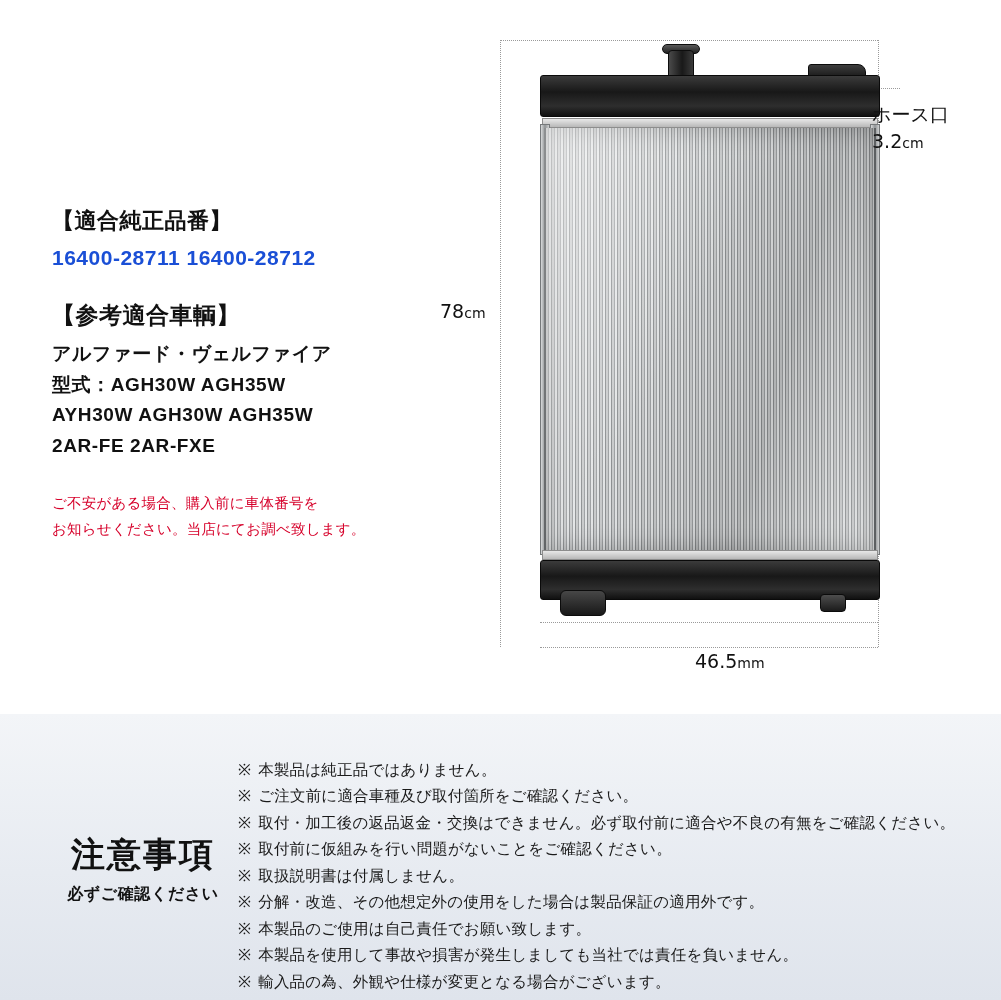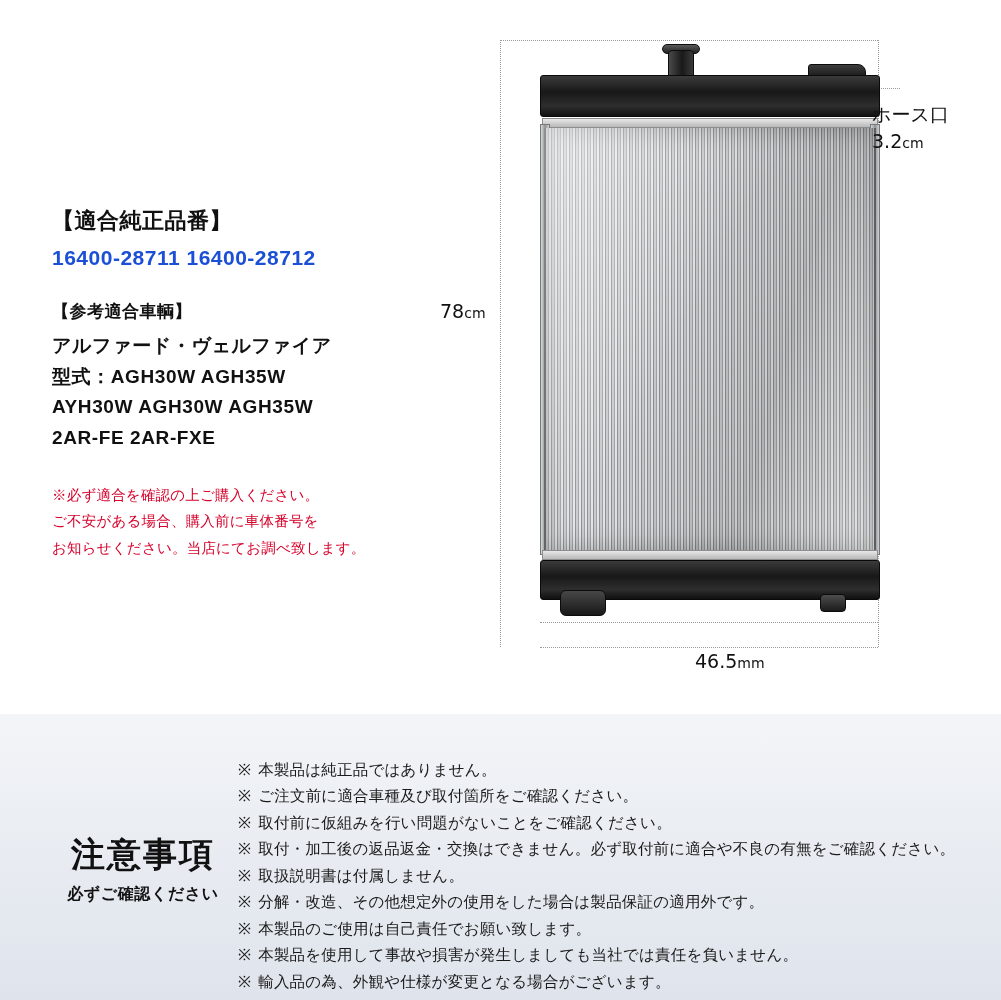--- a/index.html
+++ b/index.html
@@ -39,21 +39,21 @@
   }
   .part-numbers {
     font-size: 21px;
     font-weight: bold;
     color: #1a4fd6;
     letter-spacing: 0.5px;
     margin-top: 9px;
     white-space: nowrap;
   }
   .spec-head2 {
-    font-size: 17px;
+    font-size: 23px;
     font-weight: bold;
     color: #111111;
     letter-spacing: 0.5px;
     margin-top: 30px;
   }
   .vehicle-lines {
     margin-top: 8px;
   }
   .vehicle-line {
     font-size: 19px;
@@ -259,21 +259,20 @@
 
       <div class="spec-head2">【参考適合車輌】</div>
       <div class="vehicle-lines">
         <div class="vehicle-line">アルファード・ヴェルファイア</div>
         <div class="vehicle-line">型式：AGH30W AGH35W</div>
         <div class="vehicle-line">AYH30W AGH30W AGH35W</div>
         <div class="vehicle-line">2AR-FE 2AR-FXE</div>
       </div>
 
       <div class="notice-lines">
-        <div class="notice-line">※必ず適合を確認の上ご購入ください。</div>
         <div class="notice-line">ご不安がある場合、購入前に車体番号を</div>
         <div class="notice-line">お知らせください。当店にてお調べ致します。</div>
       </div>
     </div>
 
     <div class="product-area">
 
       <div class="dotline-h" style="left:0px; top:10px; width:378px;"></div>
       <div class="dotline-h" style="left:40px; top:592px; width:338px;"></div>
       <div class="dotline-v" style="left:0px; top:10px; height:607px;"></div>
@@ -318,22 +317,22 @@
   <div class="bottom-section">
 
     <div class="caution-title-wrap">
       <div class="caution-title">注意事項</div>
       <div class="caution-sub">必ずご確認ください</div>
     </div>
 
     <div class="notes">
       <div class="note-item"><span class="mark">※</span><span>本製品は純正品ではありません。</span></div>
       <div class="note-item"><span class="mark">※</span><span>ご注文前に適合車種及び取付箇所をご確認ください。</span></div>
+      <div class="note-item"><span class="mark">※</span><span>取付・加工後の返品返金・交換はできません。必ず取付前に適合や不良の有無をご確認ください。</span></div>
       <div class="note-item"><span class="mark">※</span><span>取付前に仮組みを行い問題がないことをご確認ください。</span></div>
-      <div class="note-item"><span class="mark">※</span><span>取付・加工後の返品返金・交換はできません。必ず取付前に適合や不良の有無をご確認ください。</span></div>
       <div class="note-item"><span class="mark">※</span><span>取扱説明書は付属しません。</span></div>
       <div class="note-item"><span class="mark">※</span><span>分解・改造、その他想定外の使用をした場合は製品保証の適用外です。</span></div>
       <div class="note-item"><span class="mark">※</span><span>本製品のご使用は自己責任でお願い致します。</span></div>
       <div class="note-item"><span class="mark">※</span><span>本製品を使用して事故や損害が発生しましても当社では責任を負いません。</span></div>
       <div class="note-item"><span class="mark">※</span><span>輸入品の為、外観や仕様が変更となる場合がございます。</span></div>
     </div>
 
   </div>
 
 </div>

